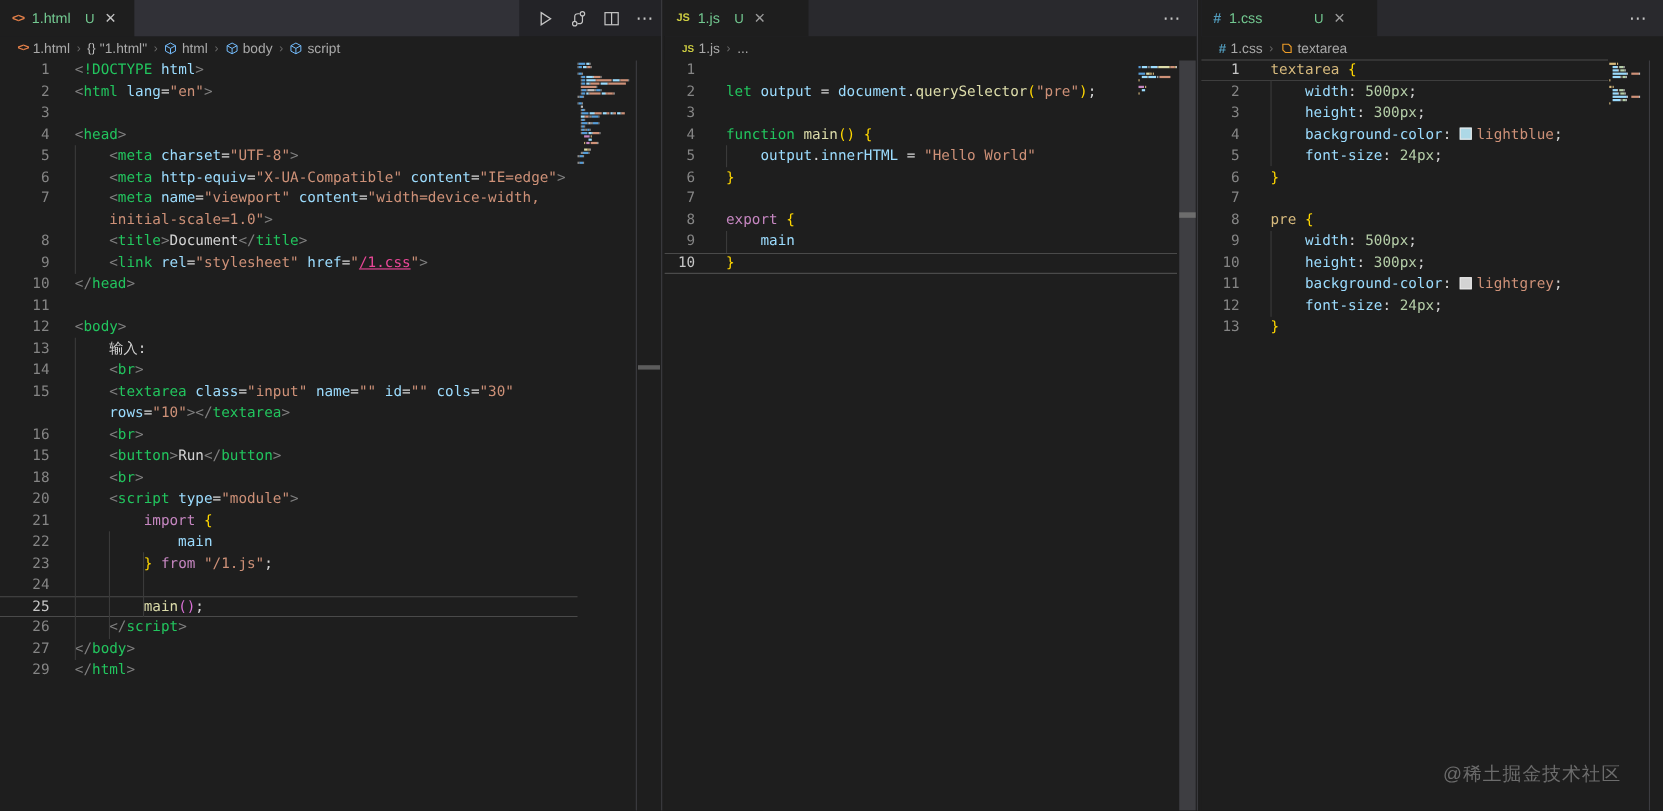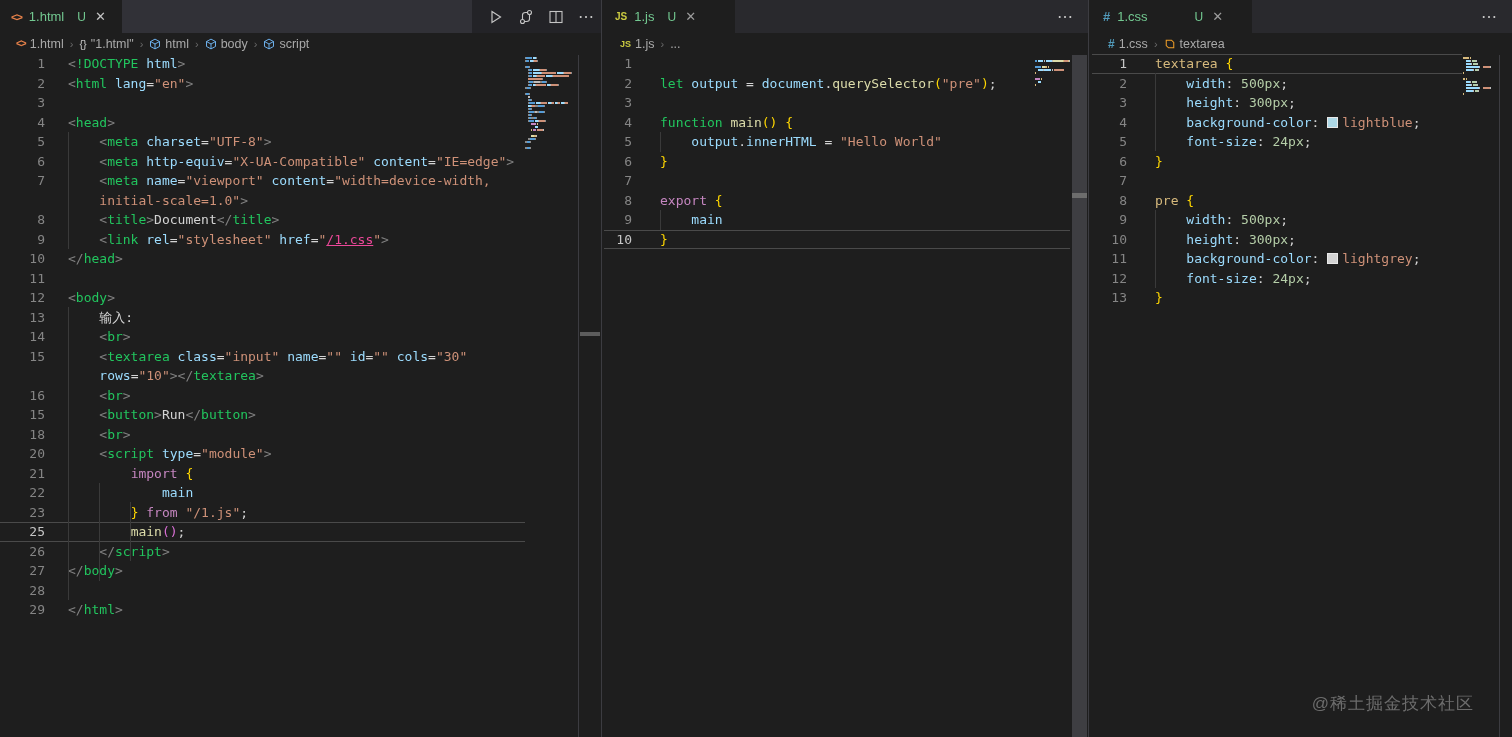--- a/index.html
+++ b/index.html
@@ -153,24 +153,24 @@
         <div class="row"><span class="gutter">14</span><span class="codetext"><span class="tk-w">    </span><span class="tk-p">&lt;</span><span class="tk-t">br</span><span class="tk-p">&gt;</span></span></div>
         <div class="row"><span class="gutter">15</span><span class="codetext"><span class="tk-w">    </span><span class="tk-p">&lt;</span><span class="tk-t">textarea</span><span class="tk-w"> </span><span class="tk-a">class</span><span class="tk-w">=</span><span class="tk-s">"input"</span><span class="tk-w"> </span><span class="tk-a">name</span><span class="tk-w">=</span><span class="tk-s">""</span><span class="tk-w"> </span><span class="tk-a">id</span><span class="tk-w">=</span><span class="tk-s">""</span><span class="tk-w"> </span><span class="tk-a">cols</span><span class="tk-w">=</span><span class="tk-s">"30"</span></span></div>
         <div class="row"><span class="gutter"></span><span class="codetext"><span class="tk-w">    </span><span class="tk-a">rows</span><span class="tk-w">=</span><span class="tk-s">"10"</span><span class="tk-p">&gt;</span><span class="tk-p">&lt;/</span><span class="tk-t">textarea</span><span class="tk-p">&gt;</span></span></div>
         <div class="row"><span class="gutter">16</span><span class="codetext"><span class="tk-w">    </span><span class="tk-p">&lt;</span><span class="tk-t">br</span><span class="tk-p">&gt;</span></span></div>
         <div class="row"><span class="gutter">15</span><span class="codetext"><span class="tk-w">    </span><span class="tk-p">&lt;</span><span class="tk-t">button</span><span class="tk-p">&gt;</span><span class="tk-w">Run</span><span class="tk-p">&lt;/</span><span class="tk-t">button</span><span class="tk-p">&gt;</span></span></div>
         <div class="row"><span class="gutter">18</span><span class="codetext"><span class="tk-w">    </span><span class="tk-p">&lt;</span><span class="tk-t">br</span><span class="tk-p">&gt;</span></span></div>
         <div class="row"><span class="gutter">20</span><span class="codetext"><span class="tk-w">    </span><span class="tk-p">&lt;</span><span class="tk-t">script</span><span class="tk-w"> </span><span class="tk-a">type</span><span class="tk-w">=</span><span class="tk-s">"module"</span><span class="tk-p">&gt;</span></span></div>
         <div class="row"><span class="gutter">21</span><span class="codetext"><span class="tk-w">        </span><span class="tk-k">import</span><span class="tk-w"> </span><span class="tk-b">{</span></span></div>
         <div class="row"><span class="gutter">22</span><span class="codetext"><span class="tk-w">            </span><span class="tk-a">main</span></span></div>
         <div class="row"><span class="gutter">23</span><span class="codetext"><span class="tk-w">        </span><span class="tk-b">}</span><span class="tk-w"> </span><span class="tk-k">from</span><span class="tk-w"> </span><span class="tk-s">"/1.js"</span><span class="tk-w">;</span></span></div>
+        <div class="row"><span class="gutter">24</span><span class="codetext"></span></div>
         <div class="row cur-line"><span class="gutter cur">25</span><span class="codetext"><span class="tk-w">        </span><span class="tk-f">main</span><span class="tk-B">(</span><span class="tk-B">)</span><span class="tk-w">;</span></span></div>
         <div class="row"><span class="gutter">26</span><span class="codetext"><span class="tk-w">    </span><span class="tk-p">&lt;/</span><span class="tk-t">script</span><span class="tk-p">&gt;</span></span></div>
         <div class="row"><span class="gutter">27</span><span class="codetext"><span class="tk-p">&lt;/</span><span class="tk-t">body</span><span class="tk-p">&gt;</span></span></div>
-        <div class="row"><span class="gutter">28</span><span class="codetext"></span></div>
         <div class="row"><span class="gutter">29</span><span class="codetext"><span class="tk-p">&lt;/</span><span class="tk-t">html</span><span class="tk-p">&gt;</span></span></div>
       </div>
 
     <div class="guide" style="left:68px;top:132px;height:117px;"></div>
     <div class="guide" style="left:68px;top:307px;height:293px;"></div>
     <div class="guide" style="left:99px;top:483px;height:98px;"></div>
     <div class="guide" style="left:130px;top:502px;height:59px;"></div>
 
     <div class="minimap" id="mm-0" style="left:525px;top:57px;width:52px;">
         <div class="mini-row"><span class="mini-seg" style="width: 1px; background: rgb(138, 138, 138);"></span><span class="mini-seg" style="width: 6px; background: rgb(86, 156, 214);"></span><span class="mini-seg" style="width: 1px;"></span><span class="mini-seg" style="width: 3px; background: rgb(156, 220, 254);"></span><span class="mini-seg" style="width: 1px; background: rgb(138, 138, 138);"></span></div>

